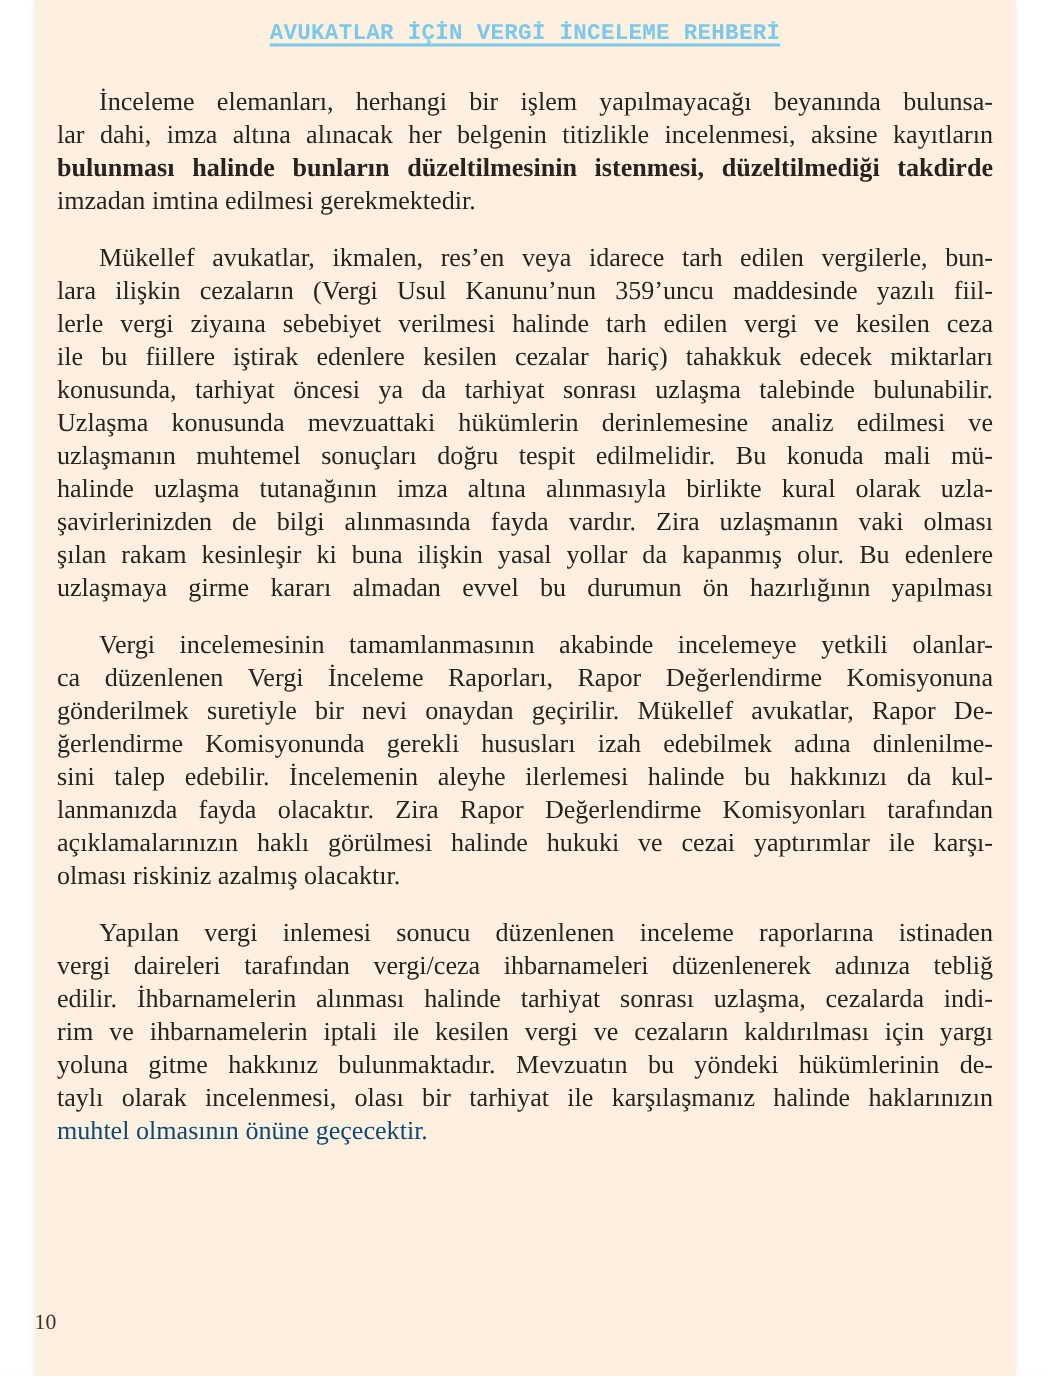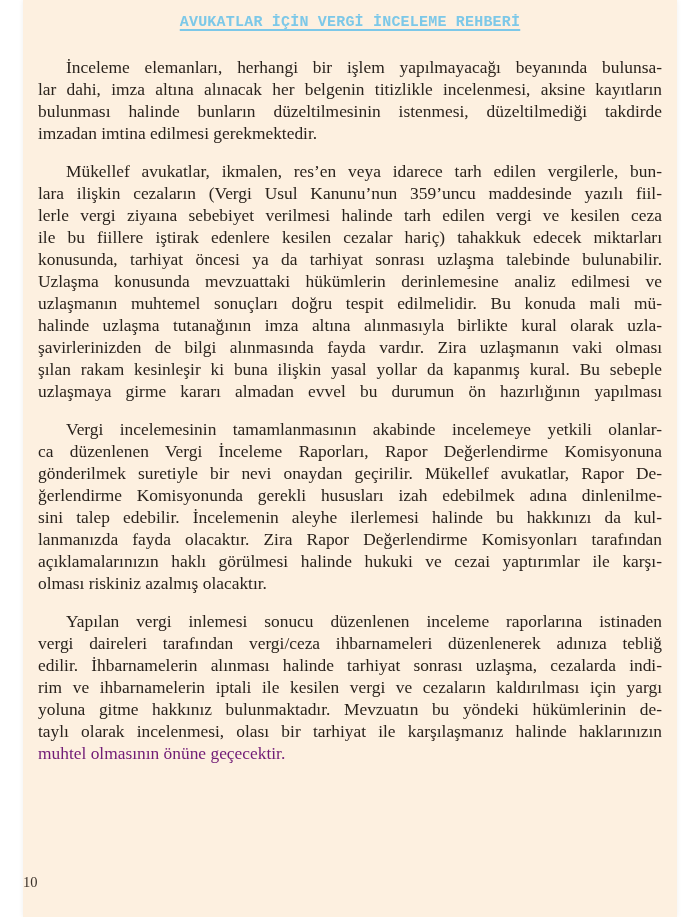--- a/index.html
+++ b/index.html
@@ -64,51 +64,51 @@
 </head>
 <body style="background: rgb(255, 255, 255);">
 
 <div class="page" style="background: rgb(253, 240, 224);">
   <h1 class="doc-title" style="color: rgb(124, 200, 232);">AVUKATLAR İÇİN VERGİ İNCELEME REHBERİ</h1>
 
   <main class="content">
       <div class="paragraph">
         <div class="line first" style="color: rgb(42, 35, 29);">İnceleme elemanları, herhangi bir işlem yapılmayacağı beyanında bulunsa-</div>
         <div class="line" style="color: rgb(42, 35, 29);">lar dahi, imza altına alınacak her belgenin titizlikle incelenmesi, aksine kayıtların</div>
-        <div class="line" style="color: rgb(42, 35, 29);">bulunması halinde bunların düzeltilmesinin istenmesi, düzeltilmediği takdirde</div>
+        <div class="line" style="color: rgb(42, 35, 29); font-weight: bold;">bulunması halinde bunların düzeltilmesinin istenmesi, düzeltilmediği takdirde</div>
         <div class="line last" style="color: rgb(42, 35, 29);">imzadan imtina edilmesi gerekmektedir.</div>
       </div>
       <div class="paragraph">
         <div class="line first" style="color: rgb(42, 35, 29);">Mükellef avukatlar, ikmalen, res’en veya idarece tarh edilen vergilerle, bun-</div>
         <div class="line" style="color: rgb(42, 35, 29);">lara ilişkin cezaların (Vergi Usul Kanunu’nun 359’uncu maddesinde yazılı fiil-</div>
         <div class="line" style="color: rgb(42, 35, 29);">lerle vergi ziyaına sebebiyet verilmesi halinde tarh edilen vergi ve kesilen ceza</div>
         <div class="line" style="color: rgb(42, 35, 29);">ile bu fiillere iştirak edenlere kesilen cezalar hariç) tahakkuk edecek miktarları</div>
         <div class="line" style="color: rgb(42, 35, 29);">konusunda, tarhiyat öncesi ya da tarhiyat sonrası uzlaşma talebinde bulunabilir.</div>
         <div class="line" style="color: rgb(42, 35, 29);">Uzlaşma konusunda mevzuattaki hükümlerin derinlemesine analiz edilmesi ve</div>
         <div class="line" style="color: rgb(42, 35, 29);">uzlaşmanın muhtemel sonuçları doğru tespit edilmelidir. Bu konuda mali mü-</div>
         <div class="line" style="color: rgb(42, 35, 29);">halinde uzlaşma tutanağının imza altına alınmasıyla birlikte kural olarak uzla-</div>
         <div class="line" style="color: rgb(42, 35, 29);">şavirlerinizden de bilgi alınmasında fayda vardır. Zira uzlaşmanın vaki olması</div>
-        <div class="line" style="color: rgb(42, 35, 29);">şılan rakam kesinleşir ki buna ilişkin yasal yollar da kapanmış kural. Bu sebeple</div>
+        <div class="line" style="color: rgb(42, 35, 29);">şılan rakam kesinleşir ki buna ilişkin yasal yollar da kapanmış olur. Bu edenlere</div>
         <div class="line" style="color: rgb(42, 35, 29);">uzlaşmaya girme kararı almadan evvel bu durumun ön hazırlığının yapılması</div>
       </div>
       <div class="paragraph">
         <div class="line first" style="color: rgb(42, 35, 29);">Vergi incelemesinin tamamlanmasının akabinde incelemeye yetkili olanlar-</div>
         <div class="line" style="color: rgb(42, 35, 29);">ca düzenlenen Vergi İnceleme Raporları, Rapor Değerlendirme Komisyonuna</div>
         <div class="line" style="color: rgb(42, 35, 29);">gönderilmek suretiyle bir nevi onaydan geçirilir. Mükellef avukatlar, Rapor De-</div>
         <div class="line" style="color: rgb(42, 35, 29);">ğerlendirme Komisyonunda gerekli hususları izah edebilmek adına dinlenilme-</div>
         <div class="line" style="color: rgb(42, 35, 29);">sini talep edebilir. İncelemenin aleyhe ilerlemesi halinde bu hakkınızı da kul-</div>
         <div class="line" style="color: rgb(42, 35, 29);">lanmanızda fayda olacaktır. Zira Rapor Değerlendirme Komisyonları tarafından</div>
         <div class="line" style="color: rgb(42, 35, 29);">açıklamalarınızın haklı görülmesi halinde hukuki ve cezai yaptırımlar ile karşı-</div>
         <div class="line last" style="color: rgb(42, 35, 29);">olması riskiniz azalmış olacaktır.</div>
       </div>
       <div class="paragraph">
         <div class="line first" style="color: rgb(42, 35, 29);">Yapılan vergi inlemesi sonucu düzenlenen inceleme raporlarına istinaden</div>
         <div class="line" style="color: rgb(42, 35, 29);">vergi daireleri tarafından vergi/ceza ihbarnameleri düzenlenerek adınıza tebliğ</div>
         <div class="line" style="color: rgb(42, 35, 29);">edilir. İhbarnamelerin alınması halinde tarhiyat sonrası uzlaşma, cezalarda indi-</div>
         <div class="line" style="color: rgb(42, 35, 29);">rim ve ihbarnamelerin iptali ile kesilen vergi ve cezaların kaldırılması için yargı</div>
         <div class="line" style="color: rgb(42, 35, 29);">yoluna gitme hakkınız bulunmaktadır. Mevzuatın bu yöndeki hükümlerinin de-</div>
         <div class="line" style="color: rgb(42, 35, 29);">taylı olarak incelenmesi, olası bir tarhiyat ile karşılaşmanız halinde haklarınızın</div>
-        <div class="line last" style="color: #701a75;">muhtel olmasının önüne geçecektir.</div>
+        <div class="line last" style="color: #0c4a6e;">muhtel olmasının önüne geçecektir.</div>
       </div>
     </main>
 
   <div class="page-number">10</div>
 </div>
 
 </body></html>

